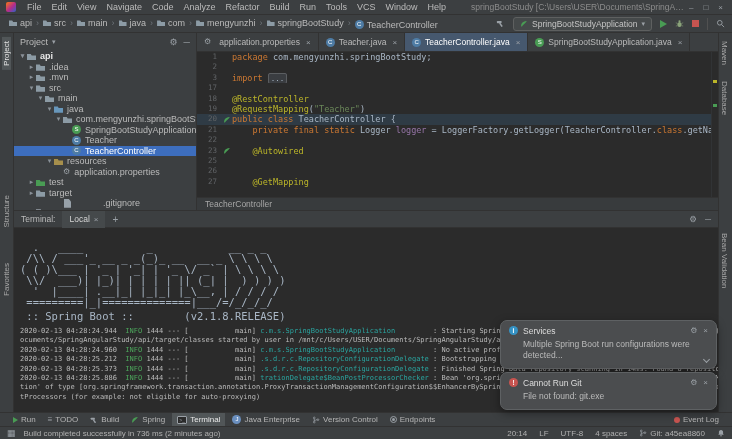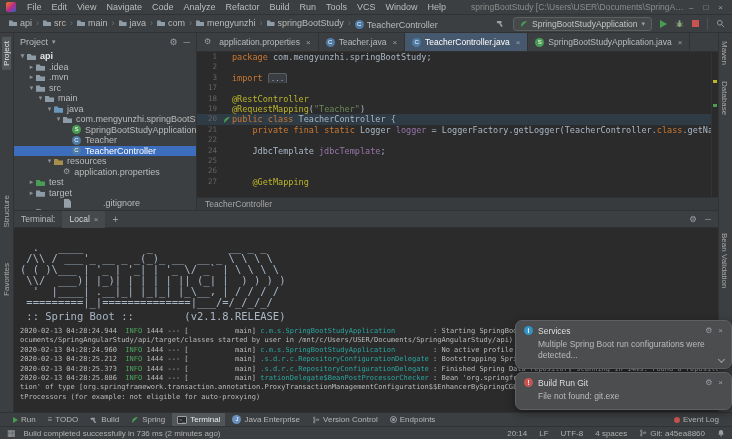--- a/index.html
+++ b/index.html
@@ -104,21 +104,21 @@
   .termic { width:10px; height:8px; background:#2B2B2B; border:1px solid #9AA0A6; border-radius:1px; color:#9AA0A6; font-size:5px; line-height:6px; padding-left:1px; display:inline-block; }
   .endp { width:7px; height:7px; border:1px solid #9AA0A6; border-radius:50%; display:inline-flex; align-items:center; justify-content:center; }
   .endp i { width:3px; height:3px; border-radius:50%; background:#9AA0A6; }
 
   .statusbar { height:13px; flex:0 0 auto; background:#3C3F41; border-top:1px solid #323232; display:flex; align-items:center; padding:0 7px; font-size:8px; color:#B0B0B0; gap:8px; }
   .sb-right { margin-left:auto; display:flex; align-items:center; gap:12px; white-space:nowrap; }
   .sb-right .seg { display:inline-flex; align-items:center; gap:3px; }
   .grid-ic { color:#9AA0A6; font-size:9px; }
 
   
-  .balloons { position:absolute; right:0; bottom:29px; width:217px; display:flex; flex-direction:column; gap:3px; z-index:50; }
+  .balloons { position:absolute; right:15px; bottom:29px; width:217px; display:flex; flex-direction:column; gap:3px; z-index:50; }
   .balloon { background:#4B4D4F; border:1px solid #5E6163; border-radius:7px; padding:5px 8px 6px; box-shadow:0 3px 10px rgba(0,0,0,.4); font-size:8.5px; position:relative; }
   .b-head { display:flex; align-items:center; gap:5px; color:#DDDDDD; }
   .b-head .ri { margin-left:auto; display:flex; gap:6px; color:#9AA0A6; font-size:8px; }
   .b-body { color:#BBBBBB; margin:3px 12px 1px 14px; line-height:1.3; }
   .b-links { margin-left:14px; margin-top:2px; display:flex; gap:12px; }
   .b-links span { color:#589DF6; }
   .bicon { width:9px; height:9px; border-radius:50%; display:inline-flex; align-items:center; justify-content:center; color:#fff; font-size:6.5px; font-weight:bold; flex:0 0 auto; }
   .bicon.info { background:#3592C4; } .bicon.err { background:#C75450; }
   .chev { position:absolute; right:7px; bottom:6px; width:5px; height:5px; border-right:1px solid #9AA0A6; border-bottom:1px solid #9AA0A6; transform:rotate(45deg); }
 </style>
@@ -327,21 +327,23 @@
                 <div class="cl"><span class="ln">2</span><span class="gic"></span><span class="ct"></span></div>
                 <div class="cl"><span class="ln">3</span><span class="gic"></span><span class="ct"><span class="k">import </span><span class="foldseg">...</span></span></div>
                 <div class="cl"><span class="ln">17</span><span class="gic"></span><span class="ct"></span></div>
                 <div class="cl"><span class="ln">18</span><span class="gic"></span><span class="ct"><span class="a">@RestController</span></span></div>
                 <div class="cl"><span class="ln">19</span><span class="gic"></span><span class="ct"><span class="a">@RequestMapping</span><span>(</span><span class="s">"Teacher"</span><span>)</span></span></div>
                 <div class="cl caret"><span class="ln">20</span><span class="gic"><svg viewBox="0 0 10 10" width="8" height="8">
                       <path d="M8.6 1.4C5.2 1.7 2.3 3 1.5 5.8c-.3 1 0 2 .7 2.6C3.9 5.9 6.4 4.6 8.6 1.4z" fill="#499C54"></path>
                     </svg></span><span class="ct"><span class="k">public class </span><span>TeacherController {</span></span></div>
                 <div class="cl"><span class="ln">21</span><span class="gic"></span><span class="ct"><span>    </span><span class="k">private final static </span><span>Logger </span><span class="f">logger</span><span> = LoggerFactory.getLogger(TeacherController.</span><span class="k">class</span><span>.getName());</span></span></div>
                 <div class="cl"><span class="ln">22</span><span class="gic"></span><span class="ct"></span></div>
-                <div class="cl"><span class="ln">24</span><span class="gic"></span><span class="ct"><span>    JdbcTemplate </span><span class="f">jdbcTemplate</span><span>;</span></span></div>
+                <div class="cl"><span class="ln">23</span><span class="gic"><svg viewBox="0 0 10 10" width="8" height="8">
+                      <path d="M8.6 1.4C5.2 1.7 2.3 3 1.5 5.8c-.3 1 0 2 .7 2.6C3.9 5.9 6.4 4.6 8.6 1.4z" fill="#499C54"></path>
+                    </svg></span><span class="ct"><span>    </span><span class="a">@Autowired</span></span></div>
                 <div class="cl"><span class="ln">25</span><span class="gic"></span><span class="ct"></span></div>
                 <div class="cl"><span class="ln">26</span><span class="gic"></span><span class="ct"></span></div>
                 <div class="cl"><span class="ln">27</span><span class="gic"></span><span class="ct"><span>    </span><span class="a">@GetMapping</span></span></div>
               </div>
             <div class="estripe">
               <div class="emark" style="top:28px;background:#BBB529"></div>
               <div class="emark" style="top:52px;background:#499C54"></div>
             </div>
           </div>
           <div class="crumbbar">TeacherController</div>
@@ -493,21 +495,21 @@
             <span>⚙</span>
             <span>×</span>
           </span>
         </div>
         <div class="b-body">Multiple Spring Boot run configurations were detected...</div>
         <span class="chev"></span>
       </div>
       <div class="balloon">
         <div class="b-head">
           <span class="bicon err">!</span>
-          <span>Build Run Git</span>
+          <span>Cannot Run Git</span>
           <span class="ri">
             <span>⚙</span>
             <span>×</span>
           </span>
         </div>
         <div class="b-body">File not found: git.exe</div>
       </div>
     </div>
 </div>
 

